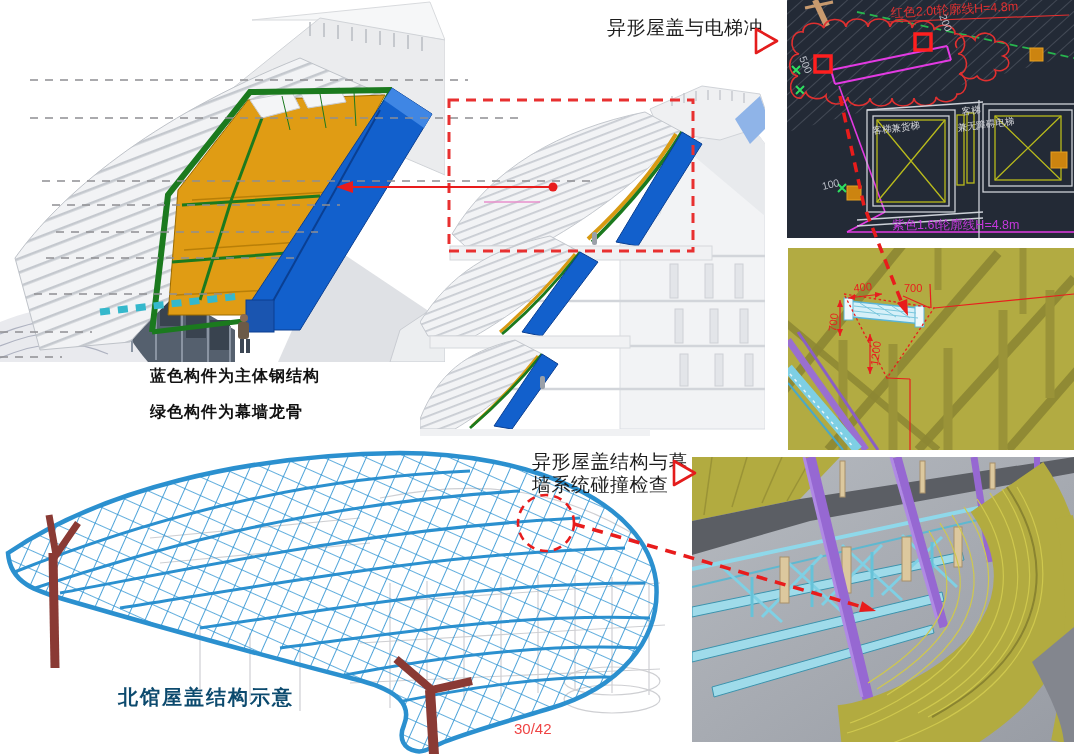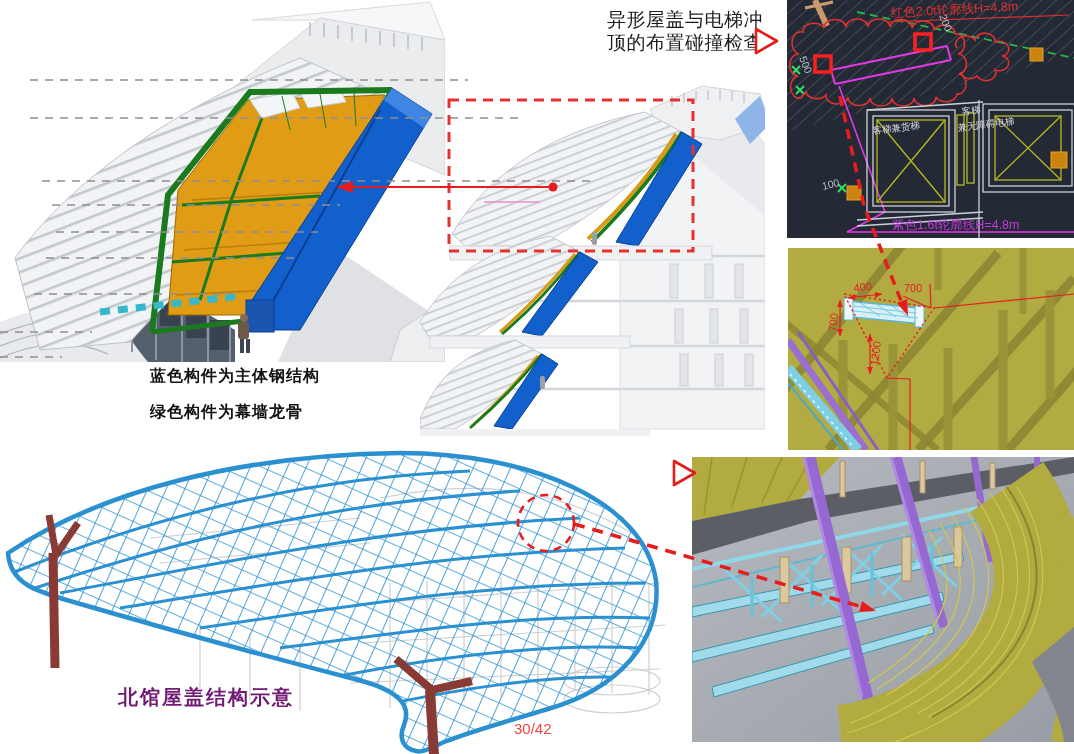--- a/index.html
+++ b/index.html
@@ -3,21 +3,21 @@
 <meta charset="utf-8">
 <style>
   html,body{margin:0;padding:0;background:#ffffff;}
   body{font-family:"Liberation Sans",sans-serif;}
   .canvas{position:relative;width:1074px;height:754px;background:#fff;overflow:hidden;}
   .scene{position:absolute;}
   .overlay{position:absolute;left:0;top:0;pointer-events:none;z-index:40;}
   .ann{position:absolute;z-index:50;color:#1c1c1c;font-size:19px;line-height:23px;letter-spacing:.5px;}
   .tri{position:absolute;z-index:50;}
   .legend-note{position:absolute;z-index:50;font-weight:700;font-size:16px;color:#111;letter-spacing:1px;font-family:Liberation Serif, serif;}
-  .caption{position:absolute;z-index:50;font-weight:700;font-size:20px;color:#701a75;letter-spacing:2px;}
+  .caption{position:absolute;z-index:50;font-weight:700;font-size:20px;color:#0c4a6e;letter-spacing:2px;}
   .page-num{position:absolute;z-index:50;font-size:15px;color:#ef4444;}
   svg text{font-family:"Liberation Sans",sans-serif;}
 </style>
 </head>
 <body>
 
 <div class="canvas">
 
   <svg class="scene" style="left:0;top:0" width="445" height="362" viewBox="0 0 445 362">
     <defs>
@@ -448,28 +448,31 @@
     <line x1="484" y1="202" x2="540" y2="202" stroke="#e890cc" stroke-width="1.5"></line>
 
     <polyline points="840,96 864,206 903,306" fill="none" stroke="#e81c1c" stroke-width="3.5" stroke-dasharray="10 7"></polyline>
     <polygon points="908,316 896.9,303.1 907.2,299.1" fill="#e81c1c"></polygon>
 
     <circle cx="546" cy="523" r="28" fill="none" stroke="#e81c1c" stroke-width="2.6" stroke-dasharray="8 6"></circle>
     <line x1="574" y1="524" x2="866" y2="608" stroke="#e81c1c" stroke-width="3.5" stroke-dasharray="11 8"></line>
     <polygon points="876,611 859.1,611.9 862.1,601.3" fill="#e81c1c"></polygon>
   </svg>
 
-  <div class="ann" style="left:607px;top:8px;width:160px">
+  <div class="ann" style="left:607px;top:16px;width:160px">
     <div>异形屋盖与电梯冲</div>
-    <div>顶的布置碰撞检查</div>
   </div>
   <svg class="tri" style="left:753px;top:26px" width="27" height="30" viewBox="0 0 27 30">
     <polygon points="3,3 24,15 3,27" fill="#ffffff" stroke="#e41c1c" stroke-width="2.6" stroke-linejoin="round"></polygon>
   </svg>
 
+  <div class="ann" style="left:532px;top:450px;width:160px">
+    <div>异形屋盖结构与幕</div>
+    <div>墙系统碰撞检查</div>
+  </div>
   <svg class="tri" style="left:671px;top:458px" width="27" height="30" viewBox="0 0 27 30">
     <polygon points="3,3 24,15 3,27" fill="#ffffff" stroke="#e41c1c" stroke-width="2.6" stroke-linejoin="round"></polygon>
   </svg>
 
   <div class="legend-note" style="left:150px;top:366px">蓝色构件为主体钢结构</div>
   <div class="legend-note" style="left:150px;top:402px">绿色构件为幕墙龙骨</div>
 
   <div class="caption" style="left:118px;top:684px">北馆屋盖结构示意</div>
 
   <div class="page-num" style="left:514px;top:720px">30/42</div>

